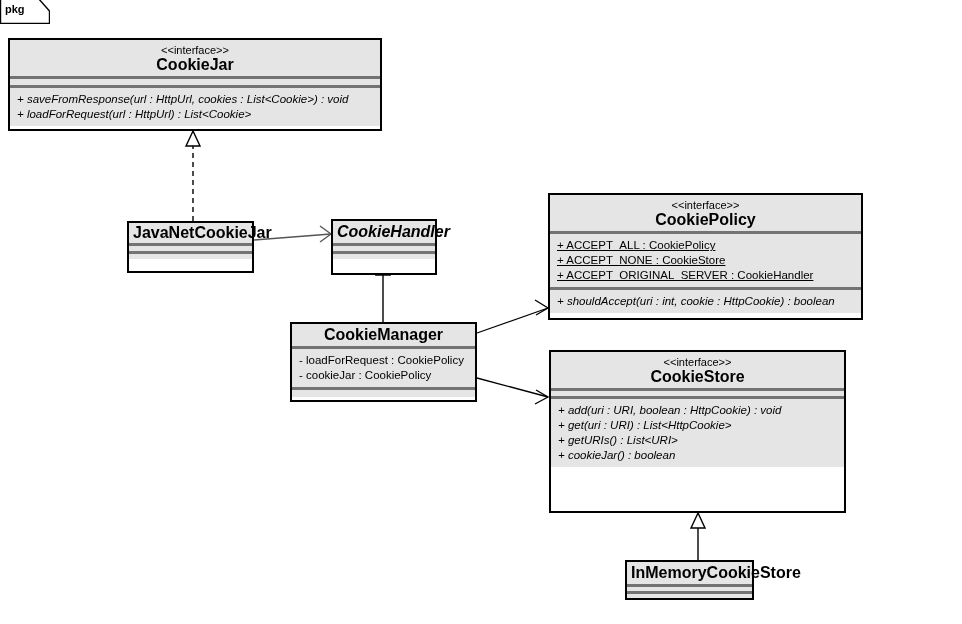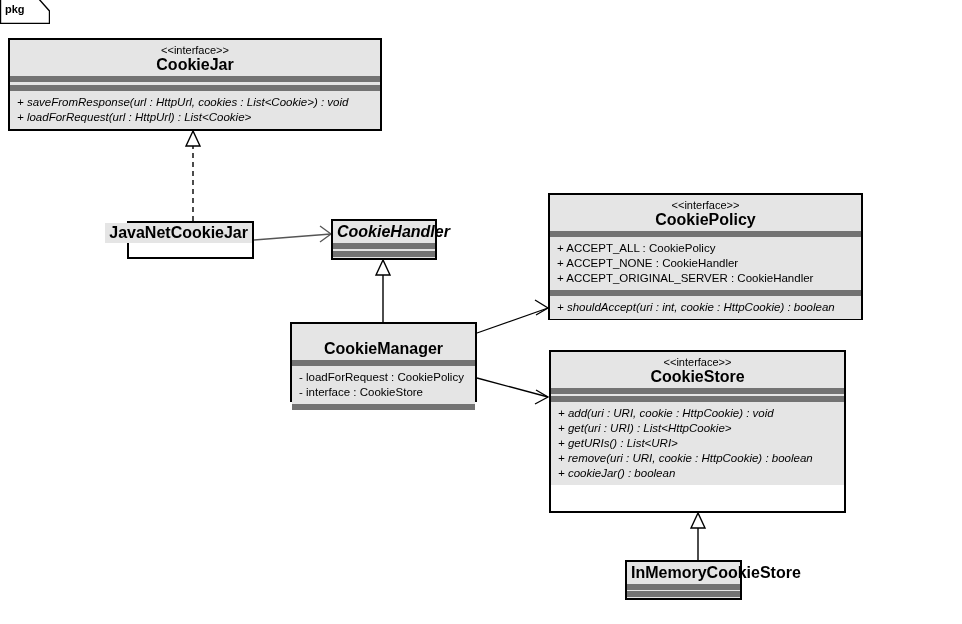--- a/index.html
+++ b/index.html
@@ -44,21 +44,21 @@
     border: 2px solid #000000;
     background: #ffffff;
     display: flex;
     flex-direction: column;
   }
   .compartment {
     box-sizing: border-box;
     background: #e5e5e5;
   }
   .compartment + .compartment {
-    border-top: 6px solid #737373;
+    border-top: 3px solid #737373;
   }
   .head {
     text-align: center;
     padding: 3px 4px 4px 4px;
   }
   .stereotype {
     font-size: 11px;
     color: #000;
     line-height: 14px;
     white-space: nowrap;
@@ -83,20 +83,21 @@
   .member {
     font-size: 11.5px;
     line-height: 15px;
     color: #000;
     white-space: nowrap;
   }
   .member.italic {
     font-style: italic;
   }
   .member.static {
+    text-decoration: underline;
   }
   
   #connectors {
     position: absolute;
     left: 0;
     top: 0;
     width: 962px;
     height: 624px;
     pointer-events: none;
   }
@@ -151,78 +152,77 @@
       <div class="stereotype">&lt;&lt;interface&gt;&gt;</div>
       <div class="cls-name">CookieJar</div>
     </div>
     <div class="compartment members empty"></div>
     <div class="compartment members">
       <div class="member italic">+ saveFromResponse(url : HttpUrl, cookies : List&lt;Cookie&gt;) : void</div>
       <div class="member italic">+ loadForRequest(url : HttpUrl) : List&lt;Cookie&gt;</div>
     </div>
   </div>
 
-  <div class="uml-class" style="left:127px; top:221px; width:127px; height:38px;align-items:flex-end;">
+  <div class="uml-class" style="left:127px; top:221px; width:127px; height:52px;">
     <div class="compartment head" style="padding:2px 4px 3px 4px;">
       <div class="cls-name">JavaNetCookieJar</div>
     </div>
     <div class="compartment members empty" style="height:8px;"></div>
     <div class="compartment members empty" style="height:8px;"></div>
   </div>
 
-  <div class="uml-class" style="left:331px; top:219px; width:106px; height:41px;">
+  <div class="uml-class" style="left:331px; top:219px; width:106px; height:56px;">
     <div class="compartment head" style="padding:3px 4px 4px 4px;">
       <div class="cls-name abstract">CookieHandler</div>
     </div>
     <div class="compartment members empty" style="height:8px;"></div>
     <div class="compartment members empty" style="height:8px;"></div>
   </div>
 
   <div class="uml-class" style="left:290px; top:322px; width:187px; height:80px;">
-    <div class="compartment head" style="padding:17px 4px 4px 4px;">
+    <div class="compartment head" style="padding:3px 4px 4px 4px;">
       <div class="cls-name">CookieManager</div>
     </div>
     <div class="compartment members">
       <div class="member">- loadForRequest : CookiePolicy</div>
-      <div class="member">- interface : CookieStore</div>
+      <div class="member">- cookieJar : CookiePolicy</div>
     </div>
     <div class="compartment members empty" style="height:10px;"></div>
   </div>
 
   <div class="uml-class" style="left:548px; top:193px; width:315px; height:127px;">
     <div class="compartment head">
       <div class="stereotype">&lt;&lt;interface&gt;&gt;</div>
       <div class="cls-name">CookiePolicy</div>
     </div>
     <div class="compartment members">
       <div class="member static">+ ACCEPT_ALL : CookiePolicy</div>
-      <div class="member static">+ ACCEPT_NONE : CookieHandler</div>
+      <div class="member static">+ ACCEPT_NONE : CookieStore</div>
       <div class="member static">+ ACCEPT_ORIGINAL_SERVER : CookieHandler</div>
     </div>
     <div class="compartment members">
       <div class="member italic">+ shouldAccept(uri : int, cookie : HttpCookie) : boolean</div>
     </div>
   </div>
 
   <div class="uml-class" style="left:549px; top:350px; width:297px; height:163px;">
     <div class="compartment head">
       <div class="stereotype">&lt;&lt;interface&gt;&gt;</div>
       <div class="cls-name">CookieStore</div>
     </div>
     <div class="compartment members empty" style="height:8px;"></div>
     <div class="compartment members">
-      <div class="member italic">+ add(uri : URI, cookie : HttpCookie) : void</div>
+      <div class="member italic">+ add(uri : URI, boolean : HttpCookie) : void</div>
       <div class="member italic">+ get(uri : URI) : List&lt;HttpCookie&gt;</div>
       <div class="member italic">+ getURIs() : List&lt;URI&gt;</div>
-      <div class="member italic">+ remove(uri : URI, cookie : HttpCookie) : boolean</div>
       <div class="member italic">+ cookieJar() : boolean</div>
     </div>
   </div>
 
-  <div class="uml-class" style="left:625px; top:560px; width:117px; height:40px;">
+  <div class="uml-class" style="left:625px; top:560px; width:129px; height:40px;">
     <div class="compartment head" style="padding:3px 4px 4px 4px;">
       <div class="cls-name">InMemoryCookieStore</div>
     </div>
     <div class="compartment members empty" style="height:8px;"></div>
     <div class="compartment members empty" style="height:8px;"></div>
   </div>
 
 </div>
 
 </body></html>

